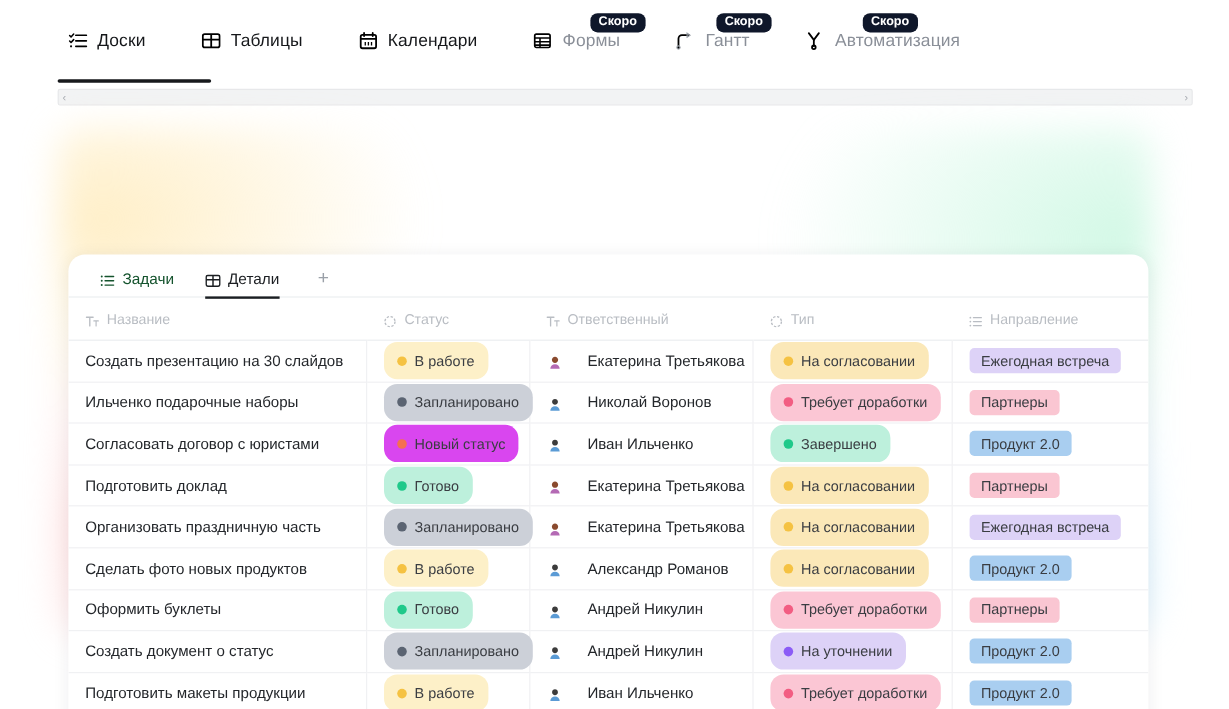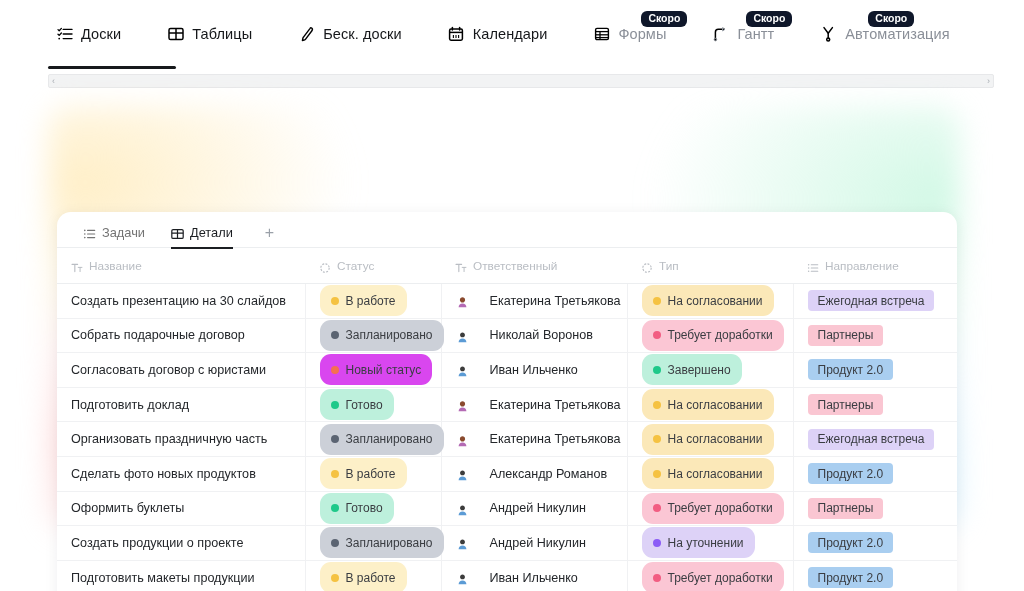--- a/index.html
+++ b/index.html
@@ -77,21 +77,21 @@
   }
 
   
   .card-tabs {
     display: flex; align-items: center; gap: 0;
     height: 36px; padding: 14px 0 0 26px;
     border-bottom: 1px solid #eceef0;
   }
   .card-tab {
     display: flex; align-items: center; gap: 6px;
-    font-size: 12.8px; color: #737373;
+    font-size: 12.8px; color: #14532d;
     padding: 0 14px 9px 0; margin-right: 12px;
     position: relative; cursor: pointer;
   }
   .card-tab.active { color: #1b1e22; }
   .card-tab.active::after {
     content: ""; position: absolute; left: 0; right: 14px; bottom: 0;
     height: 2px; background: #1b1e22;
   }
   .card-tab .tico { display: inline-flex; width: 13px; height: 13px; }
   .card-tab .tico svg { display: block; }
@@ -165,28 +165,20 @@
       </div>
       <div class="nav-item">
         <span class="nav-ico">
           <svg viewBox="0 0 16 16" width="16" height="16">
             <rect x="1" y="2.5" width="14" height="11" rx="1.6" fill="none" stroke="currentColor" stroke-width="1.5"></rect>
             <line x1="1" y1="7" x2="15" y2="7" stroke="currentColor" stroke-width="1.5"></line>
             <line x1="8" y1="2.5" x2="8" y2="13.5" stroke="currentColor" stroke-width="1.5"></line>
           </svg>
         </span>
         <span class="nav-label">Таблицы</span>
-      </div>
-      <div class="nav-item">
-        <span class="nav-ico">
-          <svg viewBox="0 0 16 16" width="16" height="16">
-            <path d="M12.4 1.9c.9.5 1.2 1.7.7 2.6L6.6 13.2c-.2.3-.5.5-.8.6l-2.4.8.5-2.5c.1-.3.2-.6.4-.8L11.1 2.3c.3-.5.8-.7 1.3-.4z" fill="none" stroke="currentColor" stroke-width="1.4" stroke-linejoin="round"></path>
-          </svg>
-        </span>
-        <span class="nav-label">Беск. доски</span>
       </div>
       <div class="nav-item">
         <span class="nav-ico">
           <svg viewBox="0 0 16 16" width="16" height="16">
             <rect x="1.6" y="3" width="12.8" height="11.2" rx="1.4" fill="none" stroke="currentColor" stroke-width="1.5"></rect>
             <line x1="1.6" y1="6.4" x2="14.4" y2="6.4" stroke="currentColor" stroke-width="1.5"></line>
             <line x1="4.4" y1="1.4" x2="4.4" y2="4" stroke="currentColor" stroke-width="1.5" stroke-linecap="round"></line>
             <line x1="11.6" y1="1.4" x2="11.6" y2="4" stroke="currentColor" stroke-width="1.5" stroke-linecap="round"></line>
             <line x1="5.4" y1="9" x2="5.4" y2="12" stroke="currentColor" stroke-width="1.1"></line>
             <line x1="8" y1="9" x2="8" y2="12" stroke="currentColor" stroke-width="1.1"></line>
@@ -352,21 +344,21 @@
             </td>
             <td class="col-type"><span class="pill" style="background:#fbe8b8;color:#3a3d42">
                 <span class="dot" style="background:#f5c242"></span>
                 <span>На согласовании</span>
               </span></td>
             <td class="col-dir"><span class="tag" style="background:#ddd2f7;color:#3a3d42">
                 <span>Ежегодная встреча</span>
               </span></td>
           </tr>
           <tr>
-            <td class="col-name"><span>Собрать подарочные договор</span></td>
+            <td class="col-name"><span>Ильченко подарочные наборы</span></td>
             <td class="col-status"><span class="pill" style="background:#ccd0d8;color:#3a3d42">
                 <span class="dot" style="background:#5b6472"></span>
                 <span>Запланировано</span>
               </span></td>
             <td class="col-owner">
               <span class="owner">
                 <span class="ava">
                   <svg viewBox="0 0 16 16" width="16" height="16">
                     <rect x="2" y="1.6" width="12" height="13" rx="2" fill="none"></rect>
                     <path d="M8 2.4c1.7 0 3 1.3 3 3 0 1.7-1.3 3-3 3s-3-1.3-3-3c0-1.7 1.3-3 3-3z" fill="#3c3c3c"></path>
@@ -506,21 +498,21 @@
             </td>
             <td class="col-type"><span class="pill" style="background:#fbc6d4;color:#3a3d42">
                 <span class="dot" style="background:#f25d82"></span>
                 <span>Требует доработки</span>
               </span></td>
             <td class="col-dir"><span class="tag" style="background:#fac6d2;color:#3a3d42">
                 <span>Партнеры</span>
               </span></td>
           </tr>
           <tr>
-            <td class="col-name"><span>Создать продукции о проекте</span></td>
+            <td class="col-name"><span>Создать документ о статус</span></td>
             <td class="col-status"><span class="pill" style="background:#ccd0d8;color:#3a3d42">
                 <span class="dot" style="background:#5b6472"></span>
                 <span>Запланировано</span>
               </span></td>
             <td class="col-owner">
               <span class="owner">
                 <span class="ava">
                   <svg viewBox="0 0 16 16" width="16" height="16">
                     <rect x="2" y="1.6" width="12" height="13" rx="2" fill="none"></rect>
                     <path d="M8 2.4c1.7 0 3 1.3 3 3 0 1.7-1.3 3-3 3s-3-1.3-3-3c0-1.7 1.3-3 3-3z" fill="#3c3c3c"></path>

